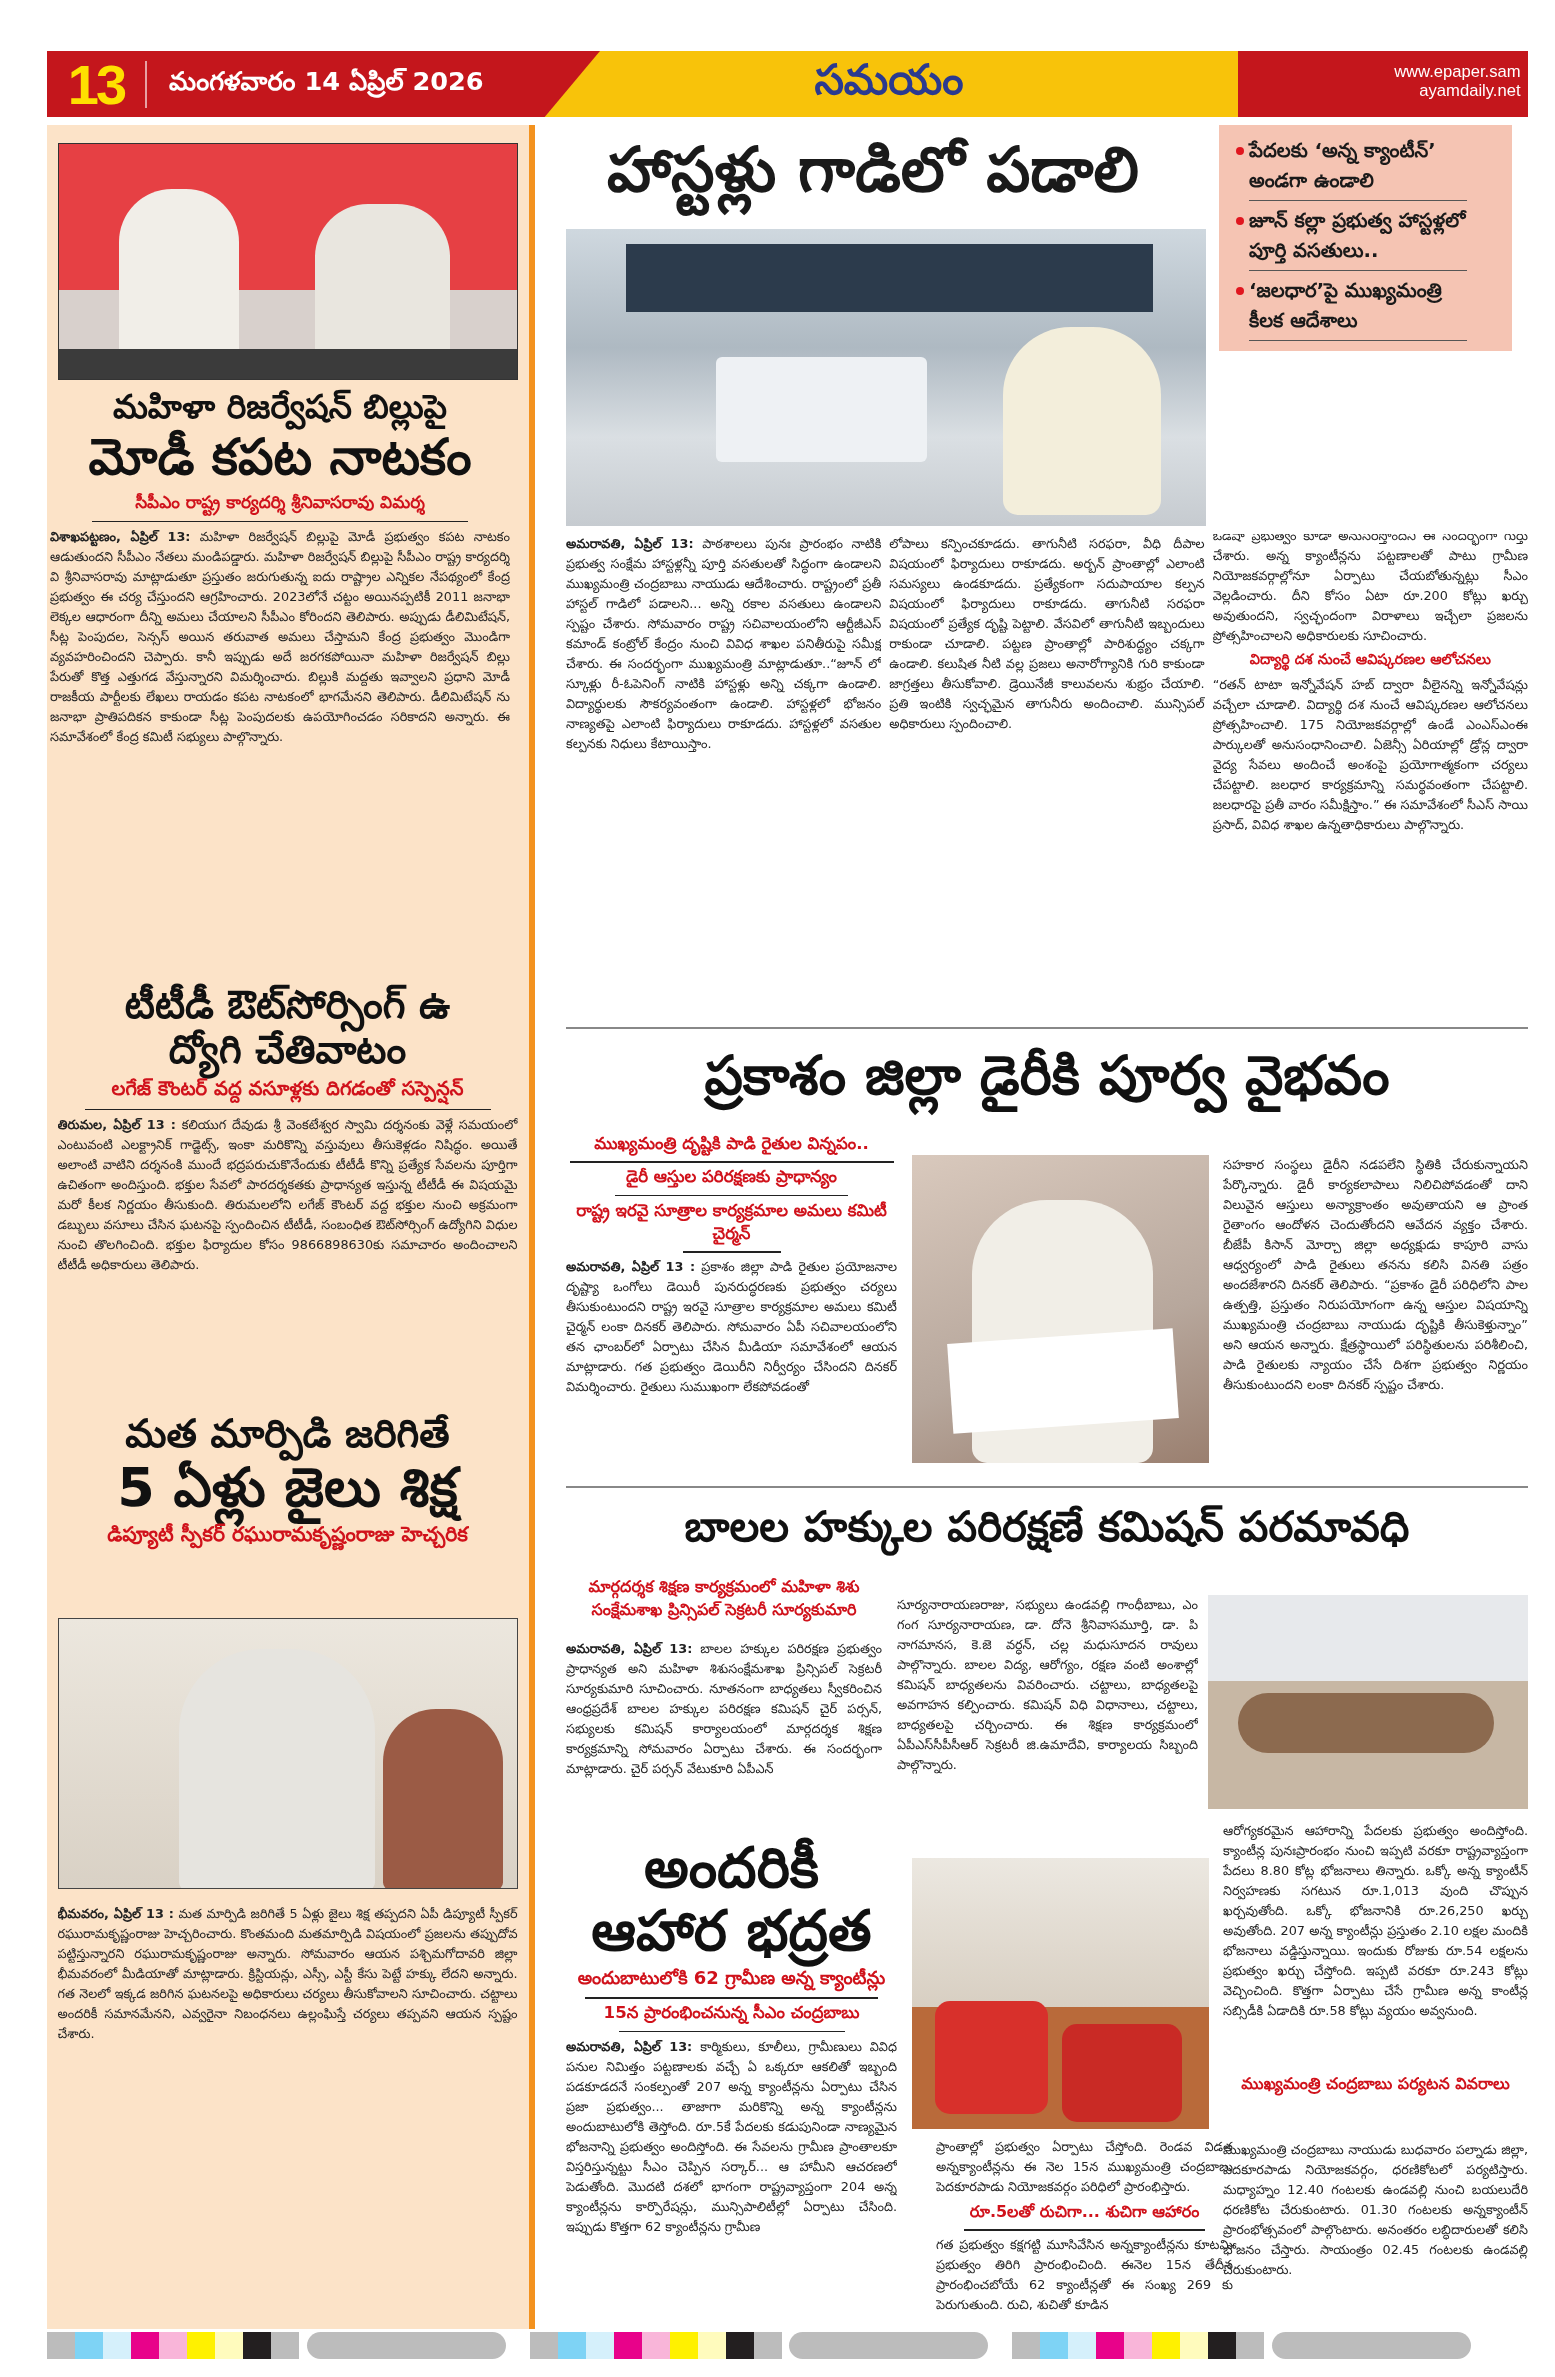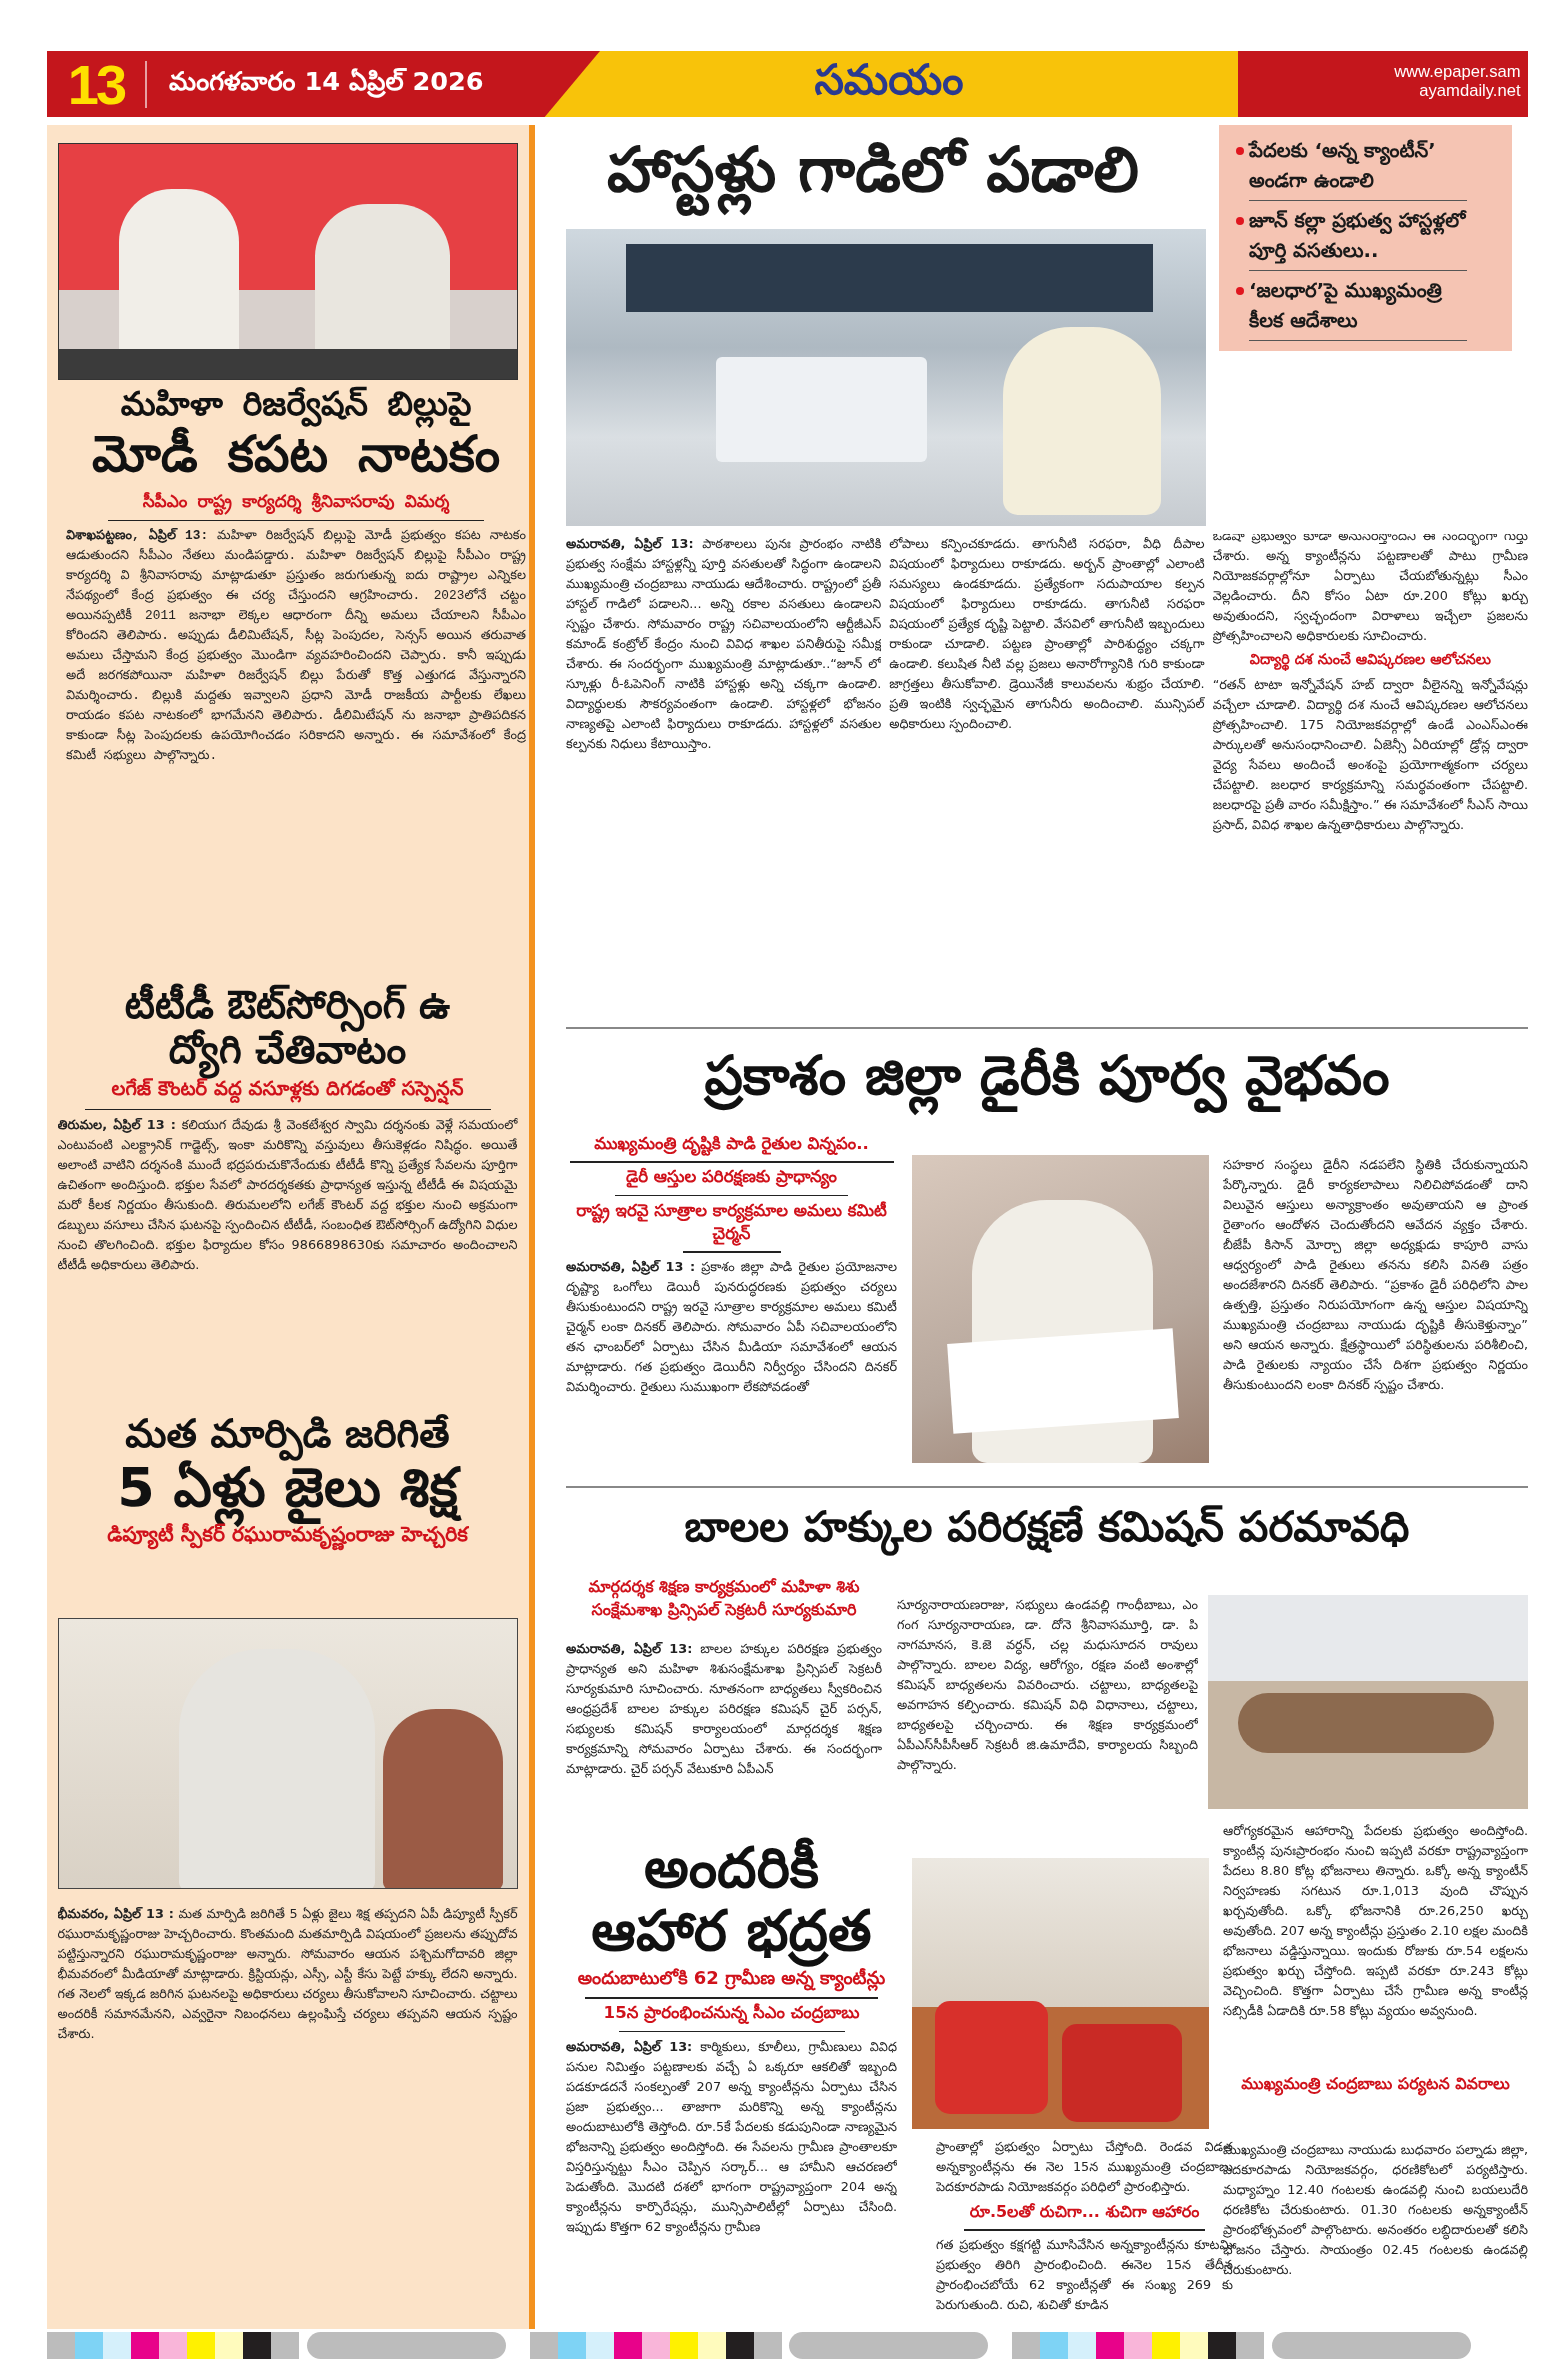--- a/index.html
+++ b/index.html
@@ -94,21 +94,21 @@
 
 <div class="left-col">
   <div class="rail"></div>
 
   <div class="photo cpm-photo">
     <div class="p1"></div>
     <div class="p2"></div>
     <div class="table"></div>
   </div>
 
-  <div class="block" style="left:19px; top:263px; width:460px;font-family:Liberation Mono, monospace;">
+  <div class="block" style="left:3px; top:263px; width:460px;">
     <div class="hl" style="font-size:33px;">మహిళా రిజర్వేషన్ బిల్లుపై</div>
     <div class="hl" style="font-size:50px; margin-top:3px;">మోడీ కపట నాటకం</div>
     <div class="sub-red" style="font-size:17px; margin-top:6px;">సీపీఎం రాష్ట్ర కార్యదర్శి శ్రీనివాసరావు విమర్శ</div>
     <div class="rule" style="width:376px;"></div>
     <p class="body-text" style="height:308px; overflow:hidden;">
       <span class="dateline">విశాఖపట్టణం, ఏప్రిల్ 13:</span>
       <span>మహిళా రిజర్వేషన్ బిల్లుపై మోడీ ప్రభుత్వం కపట నాటకం ఆడుతుందని సీపీఎం నేతలు మండిపడ్డారు. మహిళా రిజర్వేషన్ బిల్లుపై సీపీఎం రాష్ట్ర కార్యదర్శి వి శ్రీనివాసరావు మాట్లాడుతూ ప్రస్తుతం జరుగుతున్న ఐదు రాష్ట్రాల ఎన్నికల నేపథ్యంలో కేంద్ర ప్రభుత్వం ఈ చర్య చేస్తుందని ఆగ్రహించారు. 2023లోనే చట్టం అయినప్పటికీ 2011 జనాభా లెక్కల ఆధారంగా దీన్ని అమలు చేయాలని సీపీఎం కోరిందని తెలిపారు. అప్పుడు డీలిమిటేషన్, సీట్ల పెంపుదల, సెన్సస్ అయిన తరువాత అమలు చేస్తామని కేంద్ర ప్రభుత్వం మొండిగా వ్యవహరించిందని చెప్పారు. కానీ ఇప్పుడు అదే జరగకపోయినా మహిళా రిజర్వేషన్ బిల్లు పేరుతో కొత్త ఎత్తుగడ వేస్తున్నారని విమర్శించారు. బిల్లుకి మద్దతు ఇవ్వాలని ప్రధాని మోడీ రాజకీయ పార్టీలకు లేఖలు రాయడం కపట నాటకంలో భాగమేనని తెలిపారు. డీలిమిటేషన్ ను జనాభా ప్రాతిపదికన కాకుండా సీట్ల పెంపుదలకు ఉపయోగించడం సరికాదని అన్నారు. ఈ సమావేశంలో కేంద్ర కమిటీ సభ్యులు పాల్గొన్నారు.</span>
     </p>
   </div>
 

